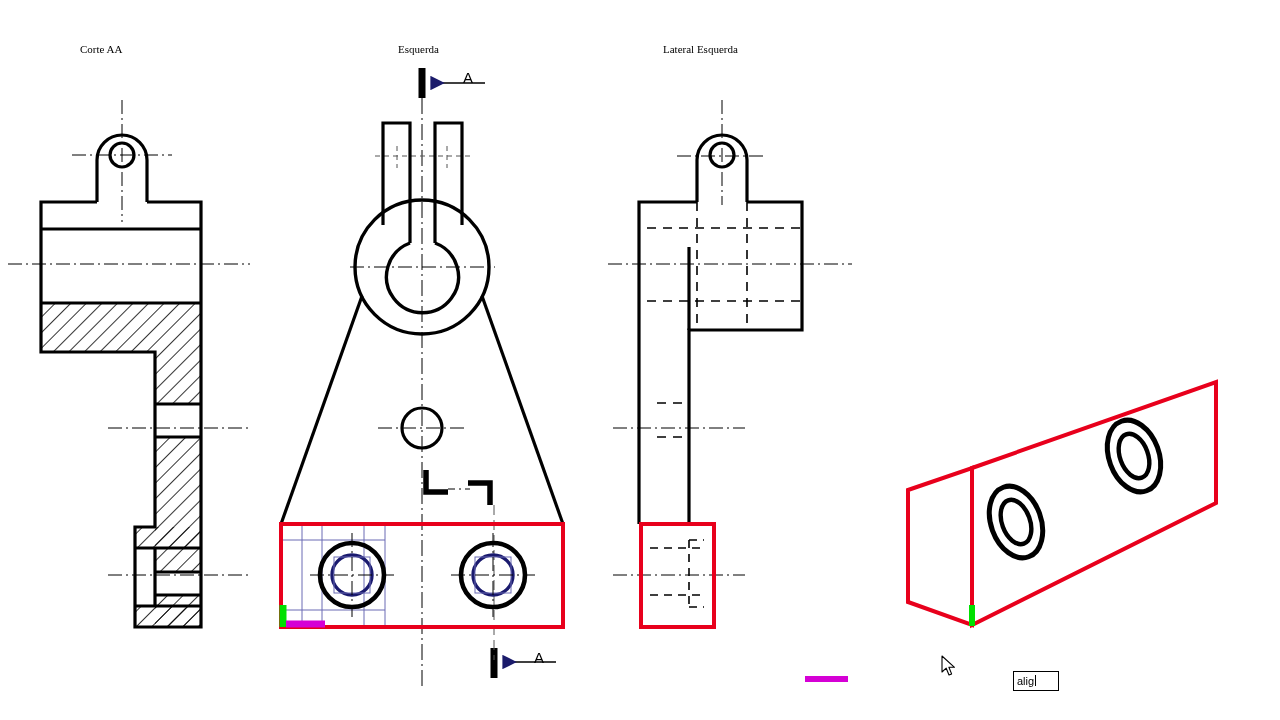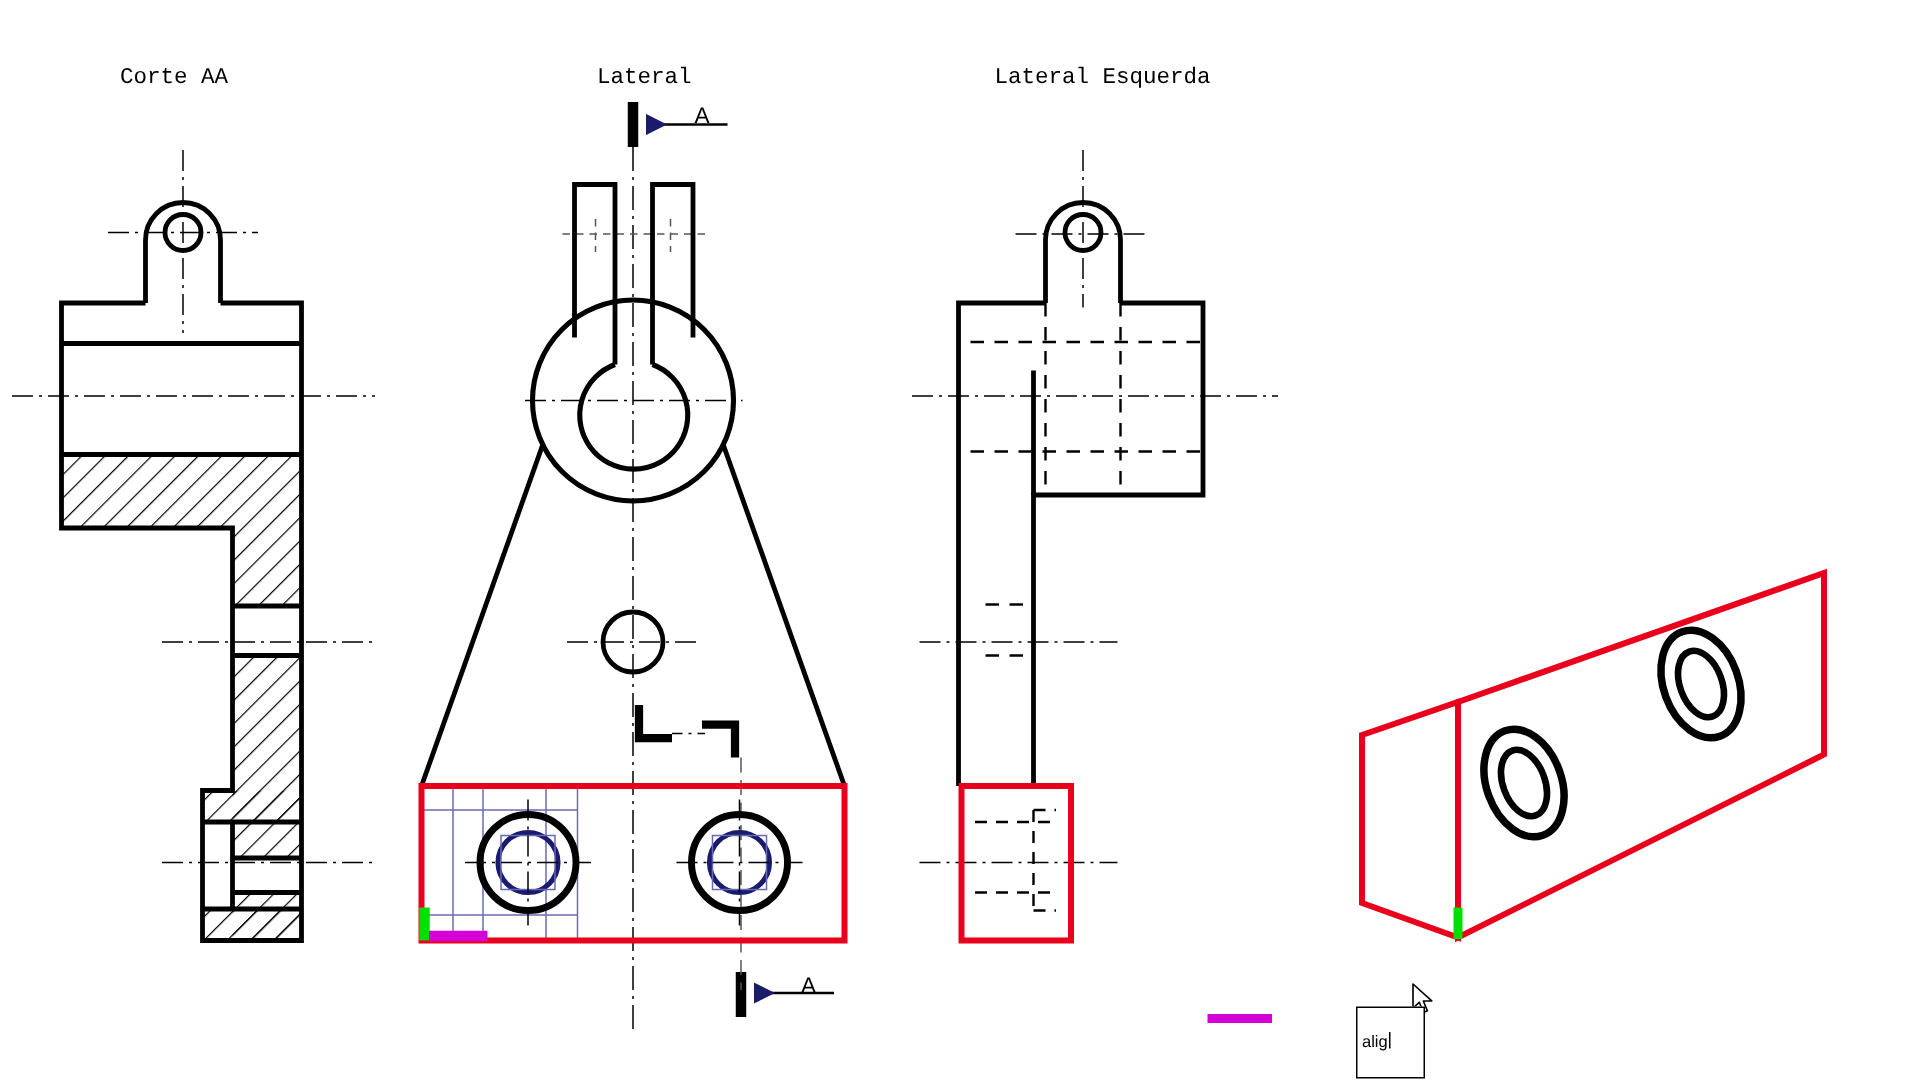--- a/index.html
+++ b/index.html
@@ -10,22 +10,22 @@
   #canvas-root {
     position: relative;
     width: 1280px;
     height: 720px;
     background: #ffffff;
     overflow: hidden;
     font-family: "Liberation Sans", sans-serif;
   }
   .view-title {
     position: absolute;
-    font-family: Liberation Mono, monospace;
-    font-size: 15px;
+    font-family: Liberation Serif, serif;
+    font-size: 11px;
     color: #000000;
     white-space: nowrap;
     user-select: none;
   }
   #title-corte  { left: 80px;  top: 43px; }
   #title-frontal{ left: 398px; top: 43px; }
   #title-lateral{ left: 663px; top: 43px; }
 
   .sec-letter {
     position: absolute;
@@ -41,31 +41,31 @@
     position: absolute;
     left: 0; top: 0;
     width: 1280px;
     height: 720px;
     overflow: visible;
   }
 
   
   #cmd-box {
     position: absolute;
-    left: 904px;
+    left: 1013px;
     top: 671px;
     width: 38px;
     height: 18px;
     border: 1px solid #000000;
     background: #ffffff;
     font-family: "Liberation Sans", sans-serif;
     font-size: 11px;
     color: #000000;
     line-height: 18px;
-    padding: 14px 3px;
+    padding: 0 3px;
     box-sizing: content-box;
     white-space: nowrap;
   }
   #cmd-caret {
     display: inline-block;
     width: 1px;
     height: 11px;
     background: #000000;
     vertical-align: -1px;
     margin-left: 1px;
@@ -78,21 +78,21 @@
     height: 22px;
     pointer-events: none;
   }
 </style>
 </head>
 <body>
 
 <div id="canvas-root">
 
   <div class="view-title" id="title-corte">Corte AA</div>
-  <div class="view-title" id="title-frontal">Lateral</div>
+  <div class="view-title" id="title-frontal">Esquerda</div>
   <div class="view-title" id="title-lateral">Lateral Esquerda</div>
 
   <div class="sec-letter" id="sec-letter-top">A</div>
   <div class="sec-letter" id="sec-letter-bottom">A</div>
 
   <svg class="drw" viewBox="0 0 1280 720">
     <defs>
       <pattern id="hatch45" width="11" height="11" patternTransform="rotate(45)" patternUnits="userSpaceOnUse">
         <line x1="0" y1="0" x2="0" y2="11" stroke="#000000" stroke-width="1.6"></line>
       </pattern>

